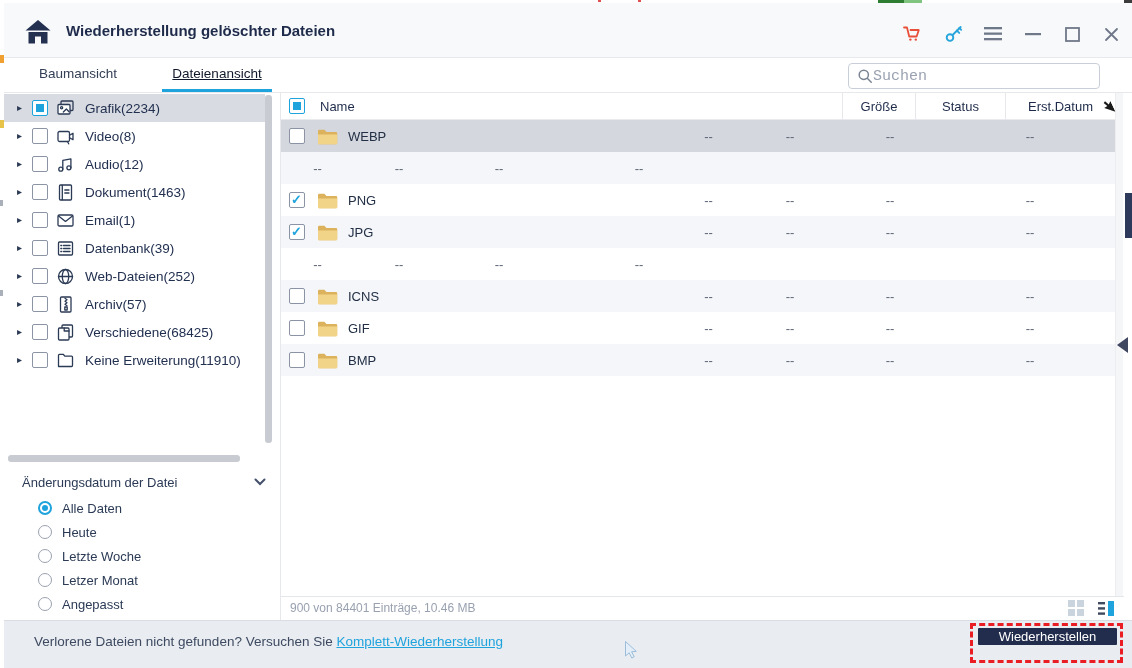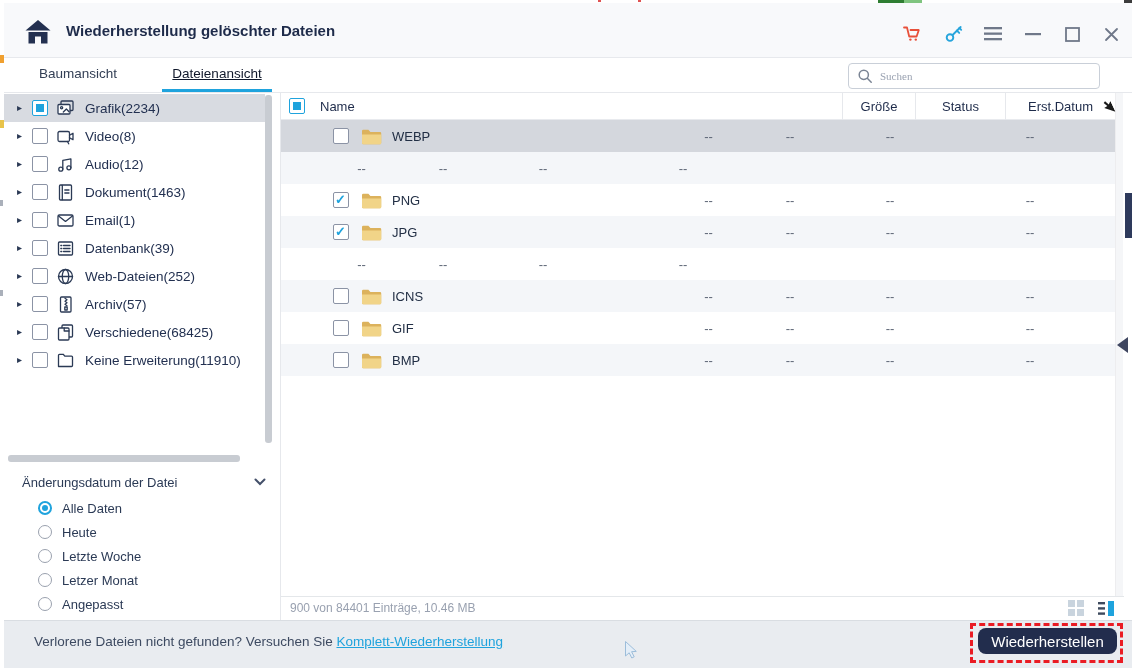--- a/index.html
+++ b/index.html
@@ -14,21 +14,21 @@
   .app-title { left:62px; top:0; height:55px; line-height:55px; font-size:15px; font-weight:bold; color:#1e2b4a; }
   .tb-icon { top:21px; width:22px; height:20px; display:flex; align-items:center; justify-content:center; cursor:pointer; }
 
   
   .tabbar { left:4px; top:58px; width:1128px; height:34px; background:#fff; }
   .tab { position:absolute; top:0; height:34px; line-height:31px; font-size:13.5px; color:#333f55; cursor:pointer; text-align:center; }
   .tab.active { color:#0f172a; border-bottom:3px solid #1fa3dd;text-decoration:underline; }
   .tab1 { left:30px; width:88px; }
   .tab2 { left:158px; width:110px; }
   .search-box { left:848px; top:63px; width:252px; height:26px; border:1px solid #c9cfd8; border-radius:4px; background:#fff; display:flex; align-items:center; padding-left:8px; }
-  .search-box input { border:none; outline:none; flex:1; font-size:11px; color:#3a4760; background:transparent; margin-left:7px; font-family:Liberation Serif, serif; }
+  .search-box input { border:none; outline:none; flex:1; font-size:15px; color:#3a4760; background:transparent; font-family:Liberation Mono, monospace; }
   .search-box input::placeholder { color:#9aa2b1; }
 
   
   .content-topline { left:4px; top:92px; width:1128px; height:1px; background:#e6e8ec; }
   .vdivider { left:280px; top:92px; width:1px; height:528px; background:#e6e8ec; }
 
   
   .tree { left:4px; top:94px; width:261px; }
   .tree-item { position:relative; height:28px; display:flex; align-items:center; cursor:pointer; }
   .tree-item.selected { background:#d8dbe1; }
@@ -64,42 +64,42 @@
   .thead .hc { height:27px; line-height:27px; font-size:13px; color:#1e2b4a; text-align:center; cursor:pointer; }
   .hc-name { flex:1; display:flex; align-items:center; text-align:left; }
   .hc-name .cb { margin-left:8px; }
   .hc-name .htext { margin-left:15px; }
   .hc-size  { width:73px;  border-left:1px solid #e6e8ec; }
   .hc-status{ width:90px;  border-left:1px solid #e6e8ec; }
   .hc-cdate { width:110px; border-left:1px solid #e6e8ec; }
   .hc-mdate { width:170px; border-left:1px solid #e6e8ec; }
 
   .rows { left:281px; top:120px; width:834px; }
-  .trow { height:32px; display:flex; align-items:center; background:#fff; cursor:pointer;padding-left:44px; }
+  .trow { height:32px; display:flex; align-items:center; background:#fff; cursor:pointer; }
   .trow.stripe { background:#f4f6f9; }
   .trow.sel { background:#d4d7dd; }
   .tc { font-size:13px; color:#5c6575; text-align:center; }
   .tc-name { flex:1; display:flex; align-items:center; color:#222f45; }
   .tc-name .cb { margin-left:8px; }
   .tc-name .ficon { margin-left:12px; display:inline-flex; }
   .tc-name .fname { margin-left:10px; font-size:13px; color:#222f45; }
   .tc-size { width:73px; } .tc-status { width:90px; } .tc-cdate { width:110px; } .tc-mdate { width:170px; }
 
   .table-vscroll { left:1115px; top:93px; width:8px; height:503px; background:#f5f6f8; border-left:1px solid #ededef; cursor:pointer; }
 
   
   .status-line { left:281px; top:596px; width:843px; height:24px; border-top:1px solid #e4e7ea; background:#fff; }
   .status-text { left:290px; top:601px; font-size:12px; color:#99a1b0; }
   .view-icon { top:600px; width:17px; height:17px; cursor:pointer; }
 
   
   .bottombar { left:4px; top:620px; width:1128px; height:48px; background:#e9ecf0; border-top:1px solid #d9dde2; }
   .hint-wrap { left:34px; top:634px; font-size:13.5px; color:#3d4a61; }
   .hint-link { color:#1fa3dd; font-weight:normal; text-decoration:underline; cursor:pointer; }
-  .recover-btn { left:978px; top:628px; width:139px; height:26px; background:#222d4d; color:#fff; font-size:15px; font-family:"Liberation Sans",sans-serif; border:none; border-radius:8px; cursor:pointer; }
+  .recover-btn { left:978px; top:628px; width:139px; height:17px; background:#222d4d; color:#fff; font-size:13px; font-family:"Liberation Sans",sans-serif; border:none; border-radius:1px; cursor:pointer; }
   .annotation { left:970px; top:623px; width:153px; height:40px; border:3px dashed #ea1c24; pointer-events:none; }
 
   
   .artifact { pointer-events:none; }
 </style>
 </head>
 <body>
 
 <header class="abs titlebar">
   <span class="abs home-btn">

